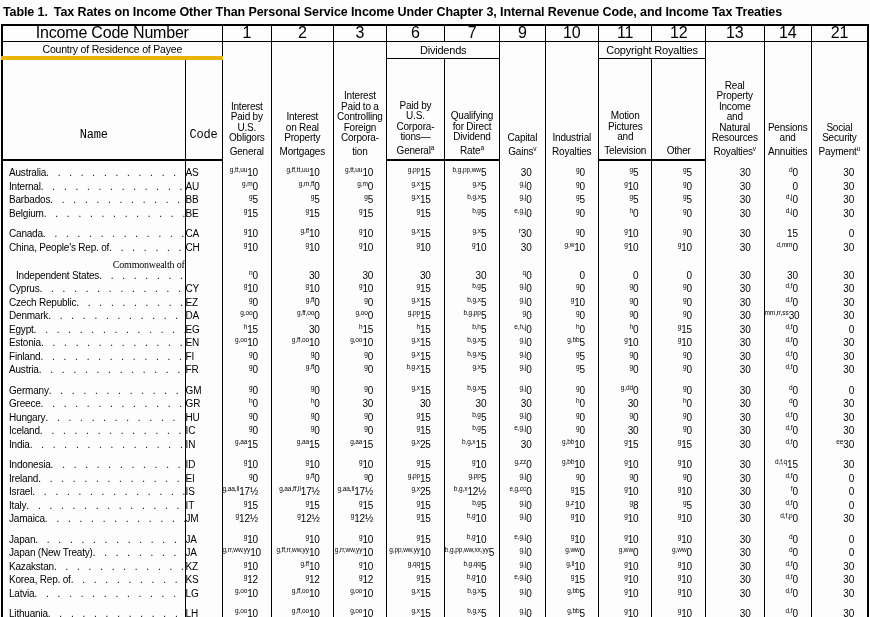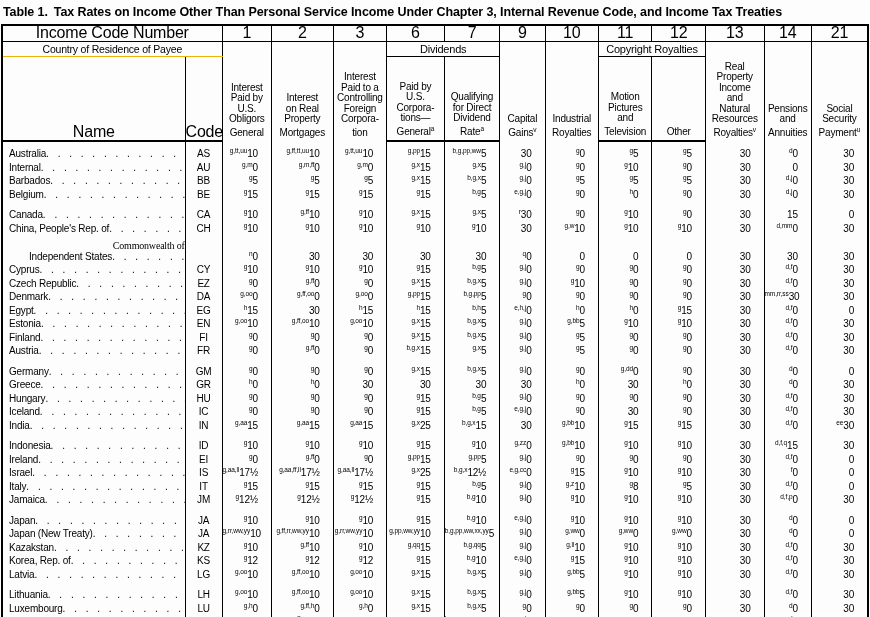--- a/index.html
+++ b/index.html
@@ -5,36 +5,36 @@
   html,body{margin:0;padding:0;background:#fdfdfd;color:#000;
     font-family:"Liberation Sans","DejaVu Sans",sans-serif;}
   .page{width:870px;height:617px;box-sizing:border-box;padding:3px 1px 0 1px;overflow:hidden;}
   .title{font-size:12.5px;font-weight:bold;letter-spacing:-0.1px;margin:2px 0 5px 2px;white-space:nowrap;}
   .title .t-pre{margin-right:6px;font-weight:bold;}
   table{border-collapse:collapse;table-layout:fixed;width:868px;border:2px solid #000;}
   th,td{border-left:1px solid #000;border-right:1px solid #000;padding:0;font-weight:normal;
     font-size:10px;line-height:10.5px;letter-spacing:-0.2px;}
   thead th{text-align:center;}
   tr.icn-row th{height:15px;border-bottom:1px solid #000;font-size:16px;}
-  th.country{height:14px;border-bottom:1px solid #eab308;font-size:10.5px;}
+  th.country{height:14px;border-bottom:4px solid #eab308;font-size:10.5px;}
   th.grouphead{height:14px;border-bottom:1px solid #000;font-size:11px;}
   th.colhead{vertical-align:bottom;padding-bottom:3px;}
   th.colhead .lbl{white-space:pre-line;display:inline;}
   tr.row-titles th{height:80px;}
-  th.namehead,th.codehead{vertical-align:bottom;padding-bottom:3px;font-size:16px;}
+  th.namehead,th.codehead{vertical-align:bottom;padding-bottom:19px;font-size:12px;font-family:Liberation Mono, monospace;}
   thead tr.row-titles th{border-bottom:2px solid #000;}
   sup{font-size:6.5px;vertical-align:4px;letter-spacing:-0.1px;}
   tbody td{vertical-align:bottom;height:10.5px;}
   tbody tr:first-child td{padding-top:4px;}
   td.num{text-align:right;padding-right:13px;white-space:nowrap;}
-  td.code-cell{text-align:center;}
+  td.code-cell{text-align:left;}
   td.name-cell{overflow:hidden;text-align:right;}
   .nw{display:flex;overflow:hidden;white-space:nowrap;}
   .nm{padding-left:6px;}
-  .ind .nm{padding-left:26px;}
+  .ind .nm{padding-left:13px;}
   .plain{padding-left:22px;white-space:nowrap;font-family:Liberation Serif, serif;}
   .dots{flex:1 1 0;overflow:hidden;}
   .dots::before{content:" . . . . . . . . . . . . . . . . . . . . . . . . . . . .";letter-spacing:3px;}
   tr.spacer td{height:7px;}
 </style>
 </head>
 <body>
 
 <div class="page">
   <div class="title">

